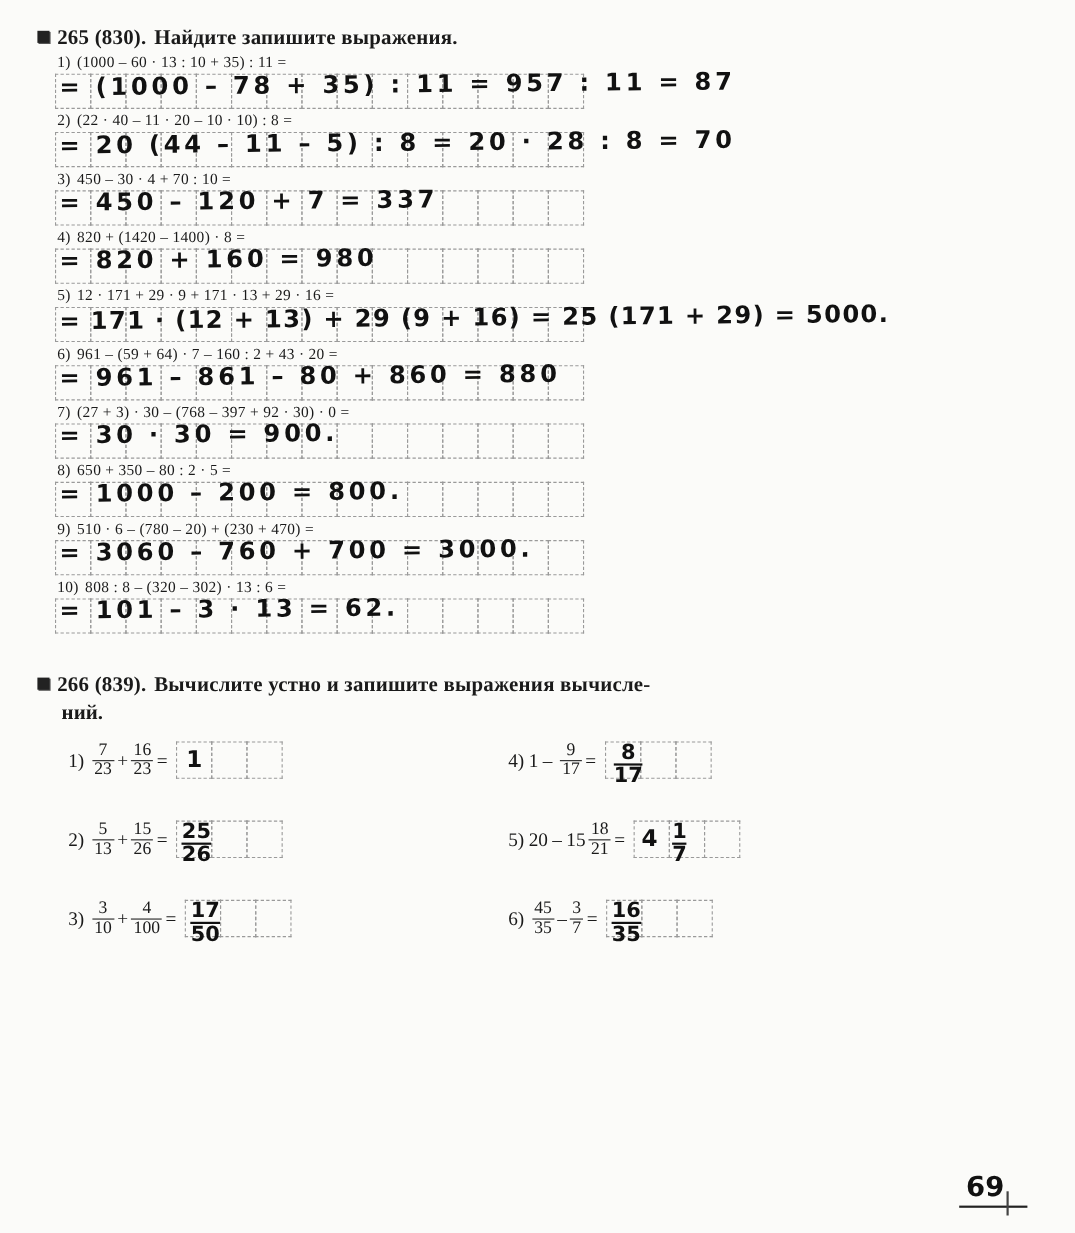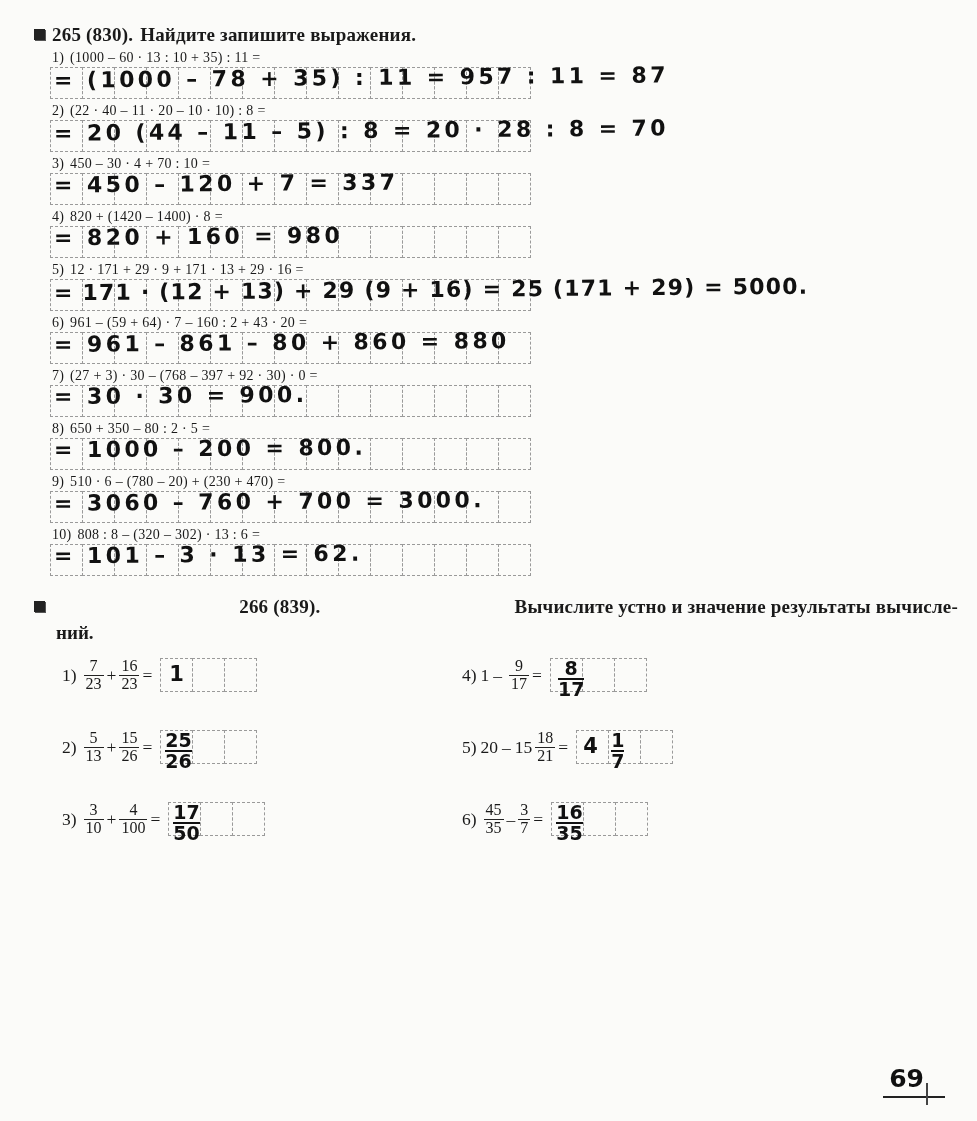--- a/index.html
+++ b/index.html
@@ -11,21 +11,21 @@
     width: 977px;
     height: 1121px;
     position: relative;
     font-family: "Liberation Serif", serif;
     color: #1a1a1a;
     overflow: hidden;
   }
   .page {
     position: absolute;
     inset: 0;
-    padding: 24px 19px 0 34px;
+    padding: 24px 36px 0 34px;
     box-sizing: border-box;
   }
 
   
   .ex-head {
     display: flex;
     align-items: baseline;
     gap: 7px;
     font-size: 19px;
     font-weight: bold;
@@ -93,21 +93,21 @@
     vertical-align: -9px;
     text-align: center;
     line-height: 1.05;
     margin: 0 3px;
     font-size: 16px;
   }
   .frac .n { display: block; padding: 0 2px; }
   .frac .d { display: block; border-top: 1.4px solid #222; padding: 0 2px; }
 
   
-  .ex2-head { margin-top: 18px; justify-content: space-between; }
+  .ex2-head { margin-top: 34px; }
   .ex2-cont {
     font-size: 19px;
     font-weight: bold;
     margin: 0 0 8px 22px;
   }
   .twocol {
     position: relative;
     margin-top: 14px;
     margin-left: 28px;
   }
@@ -149,21 +149,21 @@
     font-family: "DejaVu Sans", sans-serif;
     font-weight: bold;
     font-size: 21px;
     color: #111;
     top: 4px;
   }
 
   
   .pagenum {
     position: absolute;
-    right: 53px;
+    right: 64px;
     bottom: 28px;
     font-family: "DejaVu Sans", sans-serif;
     font-weight: bold;
     font-size: 25px;
     color: #111;
   }
   .pagenum .rule {
     position: absolute;
     left: -6px;
     bottom: -5px;
@@ -437,21 +437,21 @@
         <div class="cell"></div>
         <div class="cell"></div>
         <div class="cell"></div>
     </div>
     <div class="hand">= 101 – 3 · 13 = 62.</div>
   </div>
 
   <div class="ex-head ex2-head">
     <span class="ex-bullet"></span>
     <span class="ex-num">266 (839).</span>
-    <span class="ex-title">Вычислите устно и значение результаты вычисле-</span>
+    <span class="ex-title">Вычислите устно и запишите выражения вычисле-</span>
   </div>
   <div class="ex2-cont">ний.</div>
 
   <div class="twocol" style="height:200px;">
 
     <div class="q" style="left:0; top:0;">
       <span class="lbl">1)</span>
       <span class="frac">
           <span class="n">7</span>
           <span class="d">23</span>

